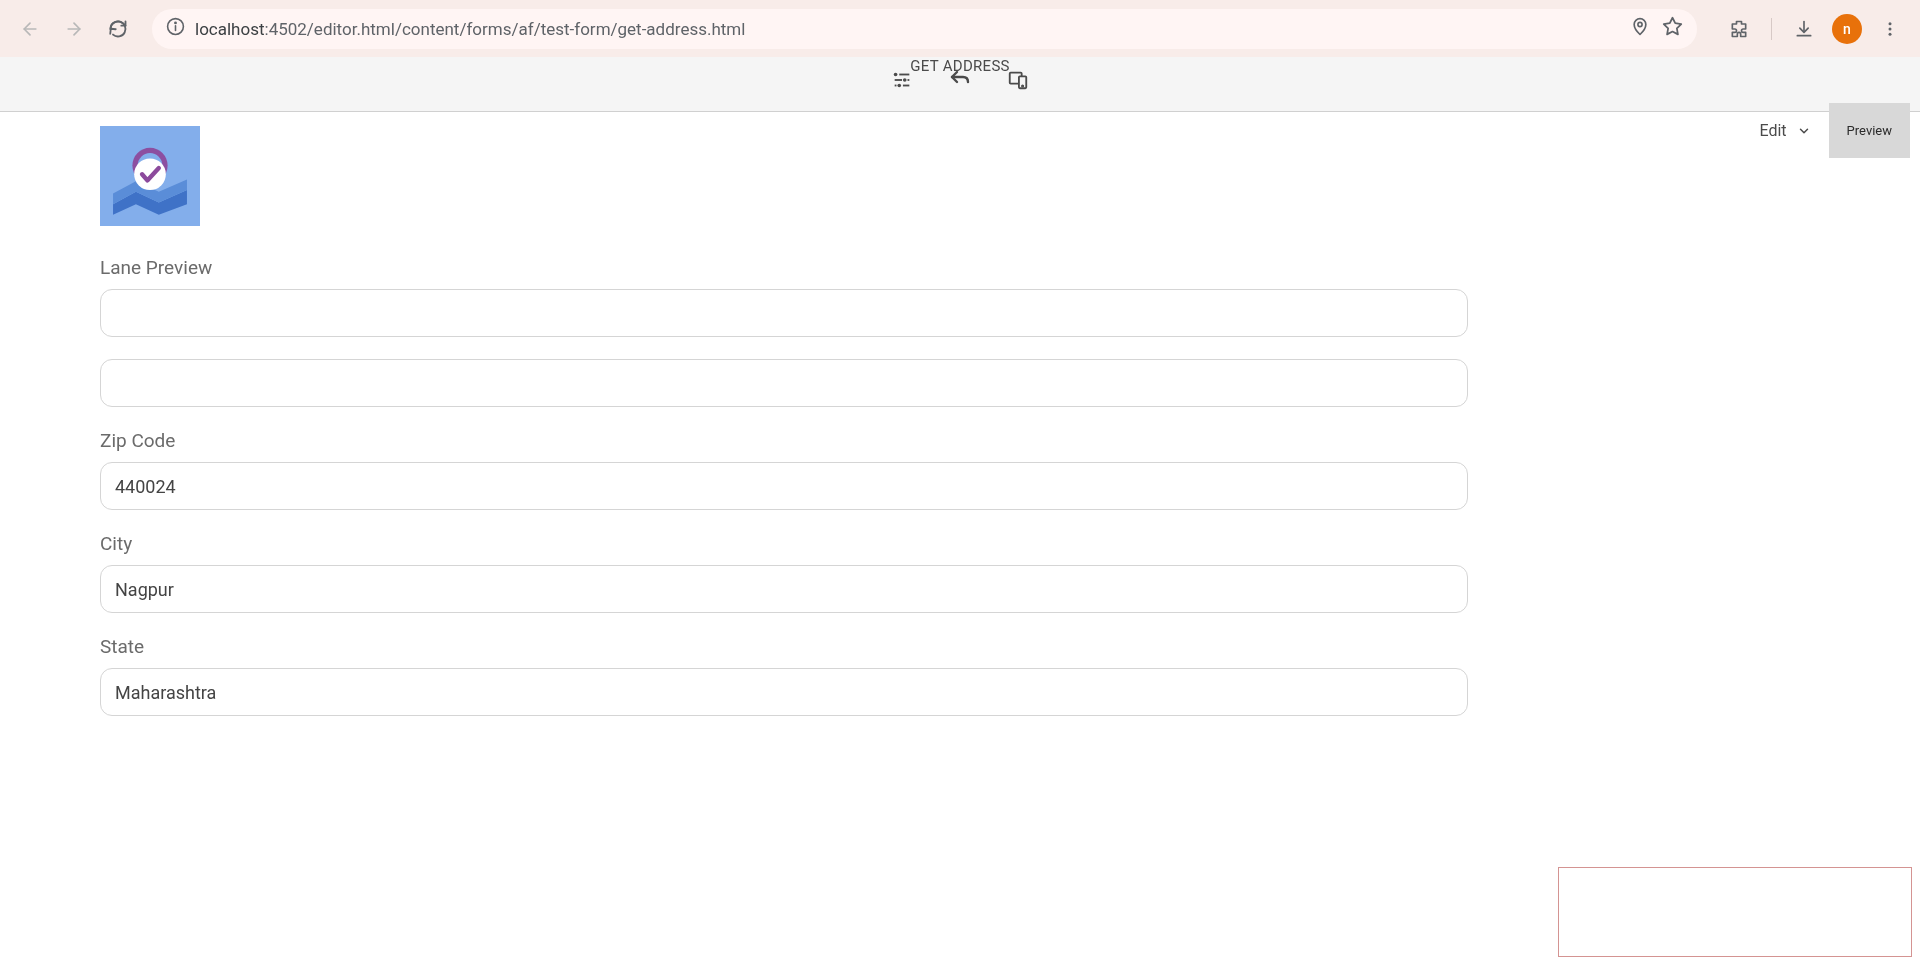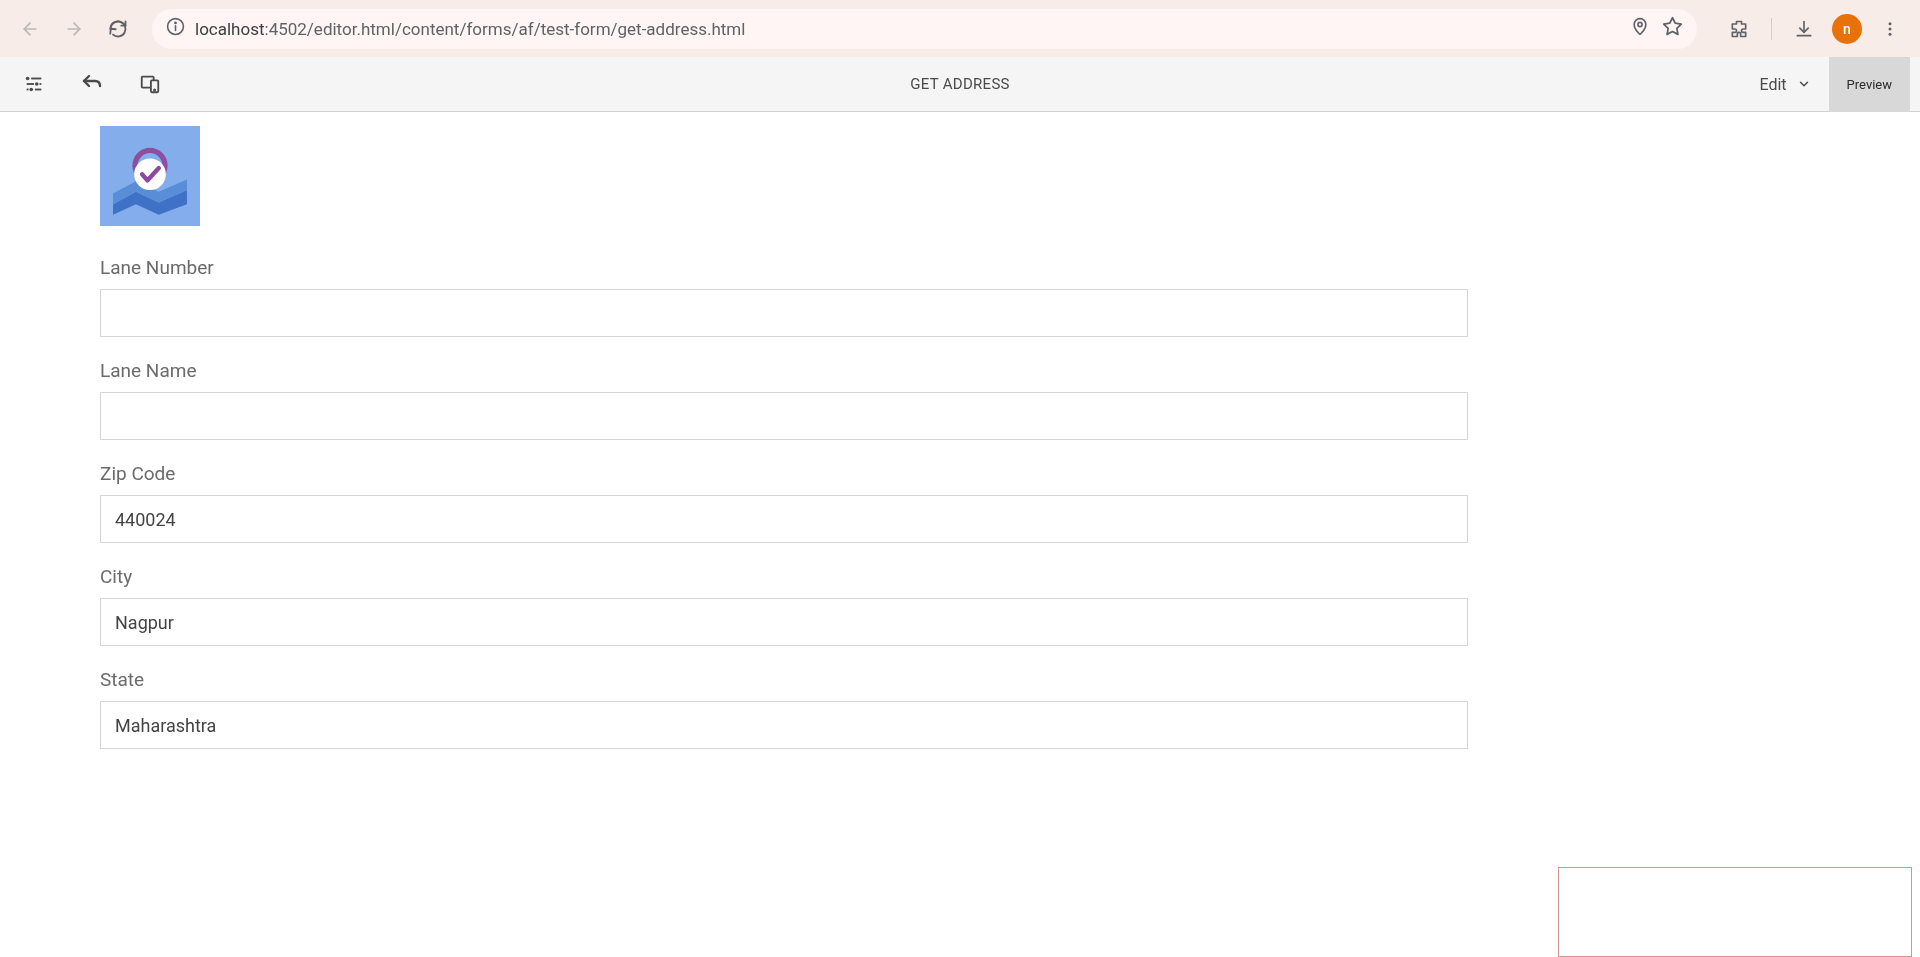--- a/index.html
+++ b/index.html
@@ -93,21 +93,21 @@
       width: 100px; height: 100px; background: #83aeeb;
       display: flex; align-items: center; justify-content: center;
       margin-bottom: 30px;
     }
     .form-field { margin-bottom: 22px; }
     .form-label {
       font-size: 19px; color: #6b6b6b; margin-bottom: 10px; display: block;
     }
     .form-input {
       width: 1368px; height: 48px;
-      border: 1px solid #d5d5d5; border-radius: 0;
+      border: 1px solid #d5d5d5; border-radius: 12px;
       padding: 0 14px; font-size: 18px; color: #444;
       font-family: inherit;
     }
     .bottom-box {
       position: absolute; right: 8px; bottom: 0;
       width: 354px; height: 90px;
       border: 1px solid #d49492;
       background: #fff;
     }
   </style>
@@ -181,21 +181,21 @@
     <div class="chrome-icon">
       <svg width="18" height="18" viewBox="0 0 24 24" fill="#5f6368">
           <circle cx="12" cy="5" r="2"></circle>
           <circle cx="12" cy="12" r="2"></circle>
           <circle cx="12" cy="19" r="2"></circle>
         </svg>
     </div>
   </div>
 </div>
 
-<div class="editor-toolbar" style="position:relative;">
+<div class="editor-toolbar" style="position:relative;flex-direction:column;">
   <div class="toolbar-left">
     <div class="toolbar-btn">
       <svg width="22" height="22" viewBox="0 0 24 24" fill="#4b4b4b">
           <circle cx="5" cy="6" r="2"></circle>
           <rect x="9" y="5" width="11" height="2"></rect>
           <circle cx="15" cy="12" r="2"></circle>
           <rect x="4" y="11" width="8" height="2"></rect>
           <rect x="18" y="11" width="2" height="2"></rect>
           <circle cx="9" cy="18" r="2"></circle>
           <rect x="4" y="17" width="2" height="2"></rect>
@@ -238,26 +238,25 @@
         <polygon points="8,82 34,68 60,80 92,66 92,82 60,94 34,82 8,94" fill="#3f72c7"></polygon>
         <polygon points="8,70 34,56 60,68 92,54 92,66 60,80 34,68 8,82" fill="#5a8dd8"></polygon>
         <circle cx="50" cy="38" r="20" fill="#8c4a9c" opacity="0.95"></circle>
         <circle cx="50" cy="38" r="14" fill="#83aeeb"></circle>
         <circle cx="50" cy="48" r="18" fill="#fff"></circle>
         <polyline points="41,48 47,55 60,41" fill="none" stroke="#8c4a9c" stroke-width="5" stroke-linecap="round" stroke-linejoin="round"></polyline>
       </svg>
     </div>
 
     <div class="form-field">
-      <label class="form-label">Lane Number</label>
+      <label class="form-label">Lane Preview</label>
       <input class="form-input" type="text" value="" style="">
     </div>
 
     <div class="form-field">
-      <label class="form-label">Lane Name</label>
       <input class="form-input" type="text" value="" style="">
     </div>
 
     <div class="form-field">
       <label class="form-label">Zip Code</label>
       <input class="form-input" type="text" value="440024" style="">
     </div>
 
     <div class="form-field">
       <label class="form-label">City</label>

